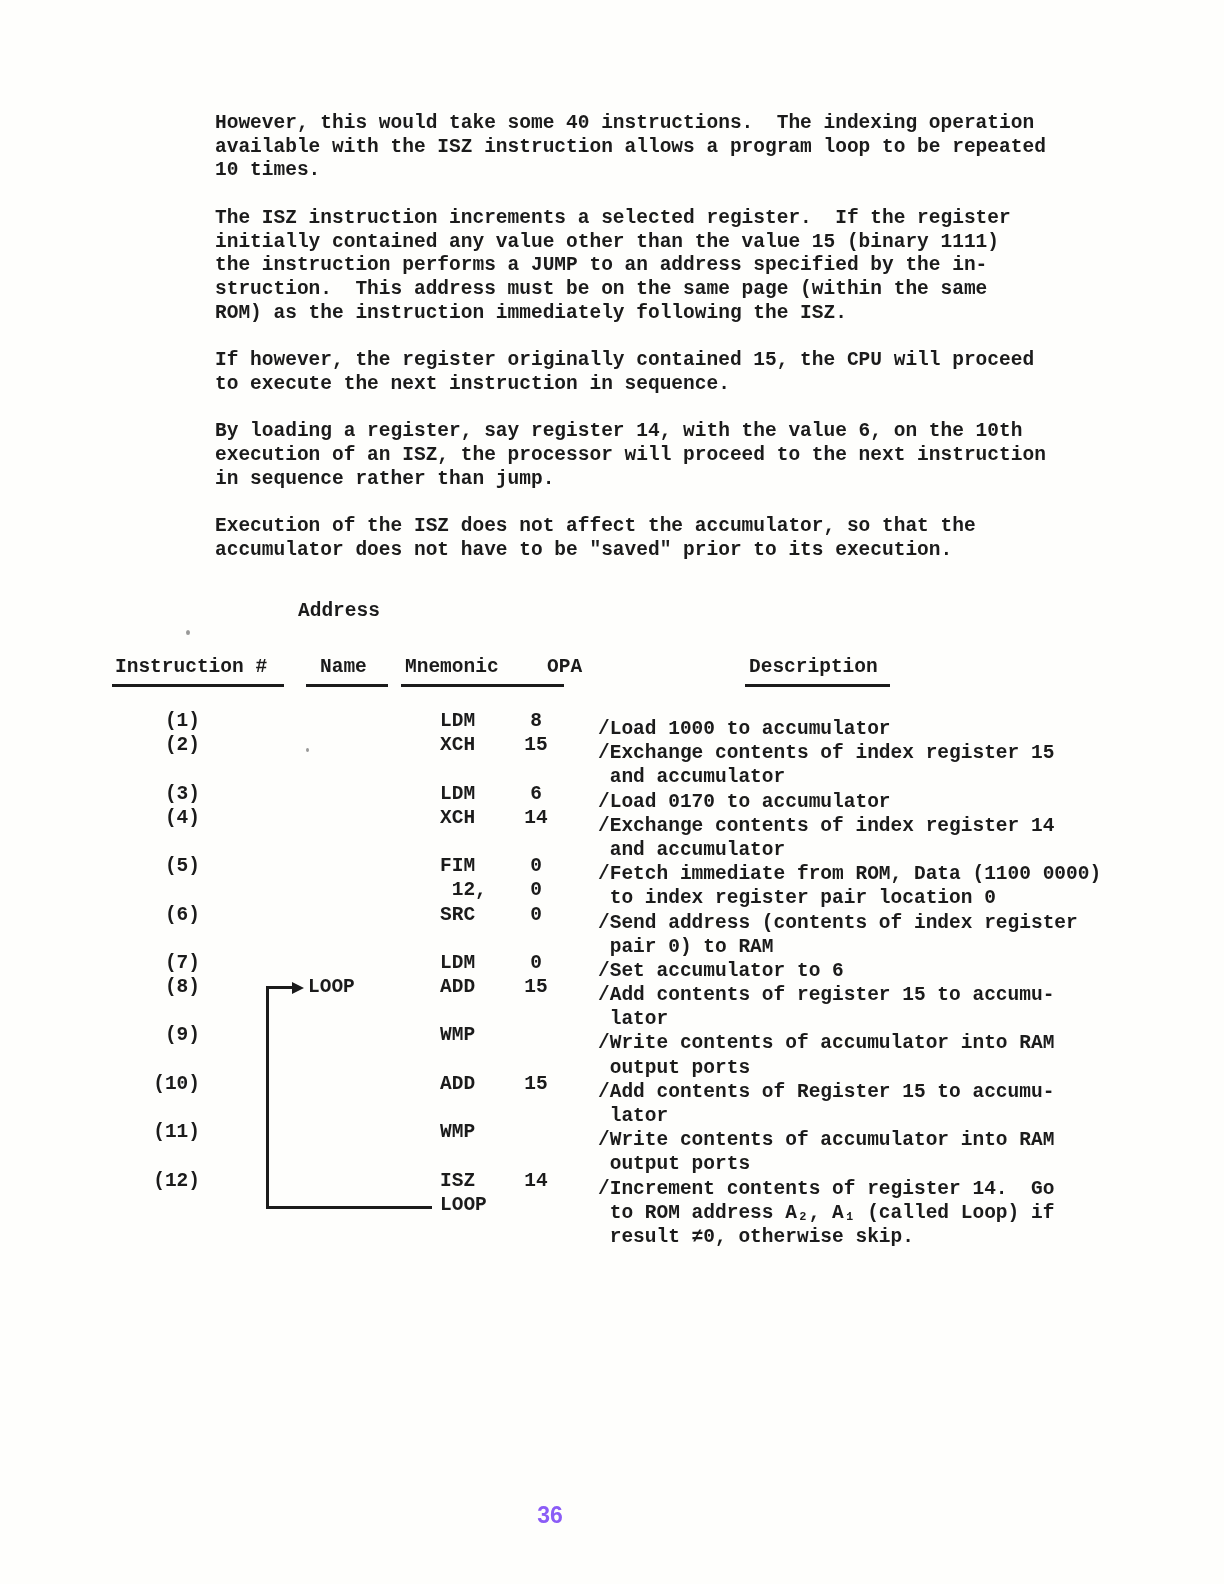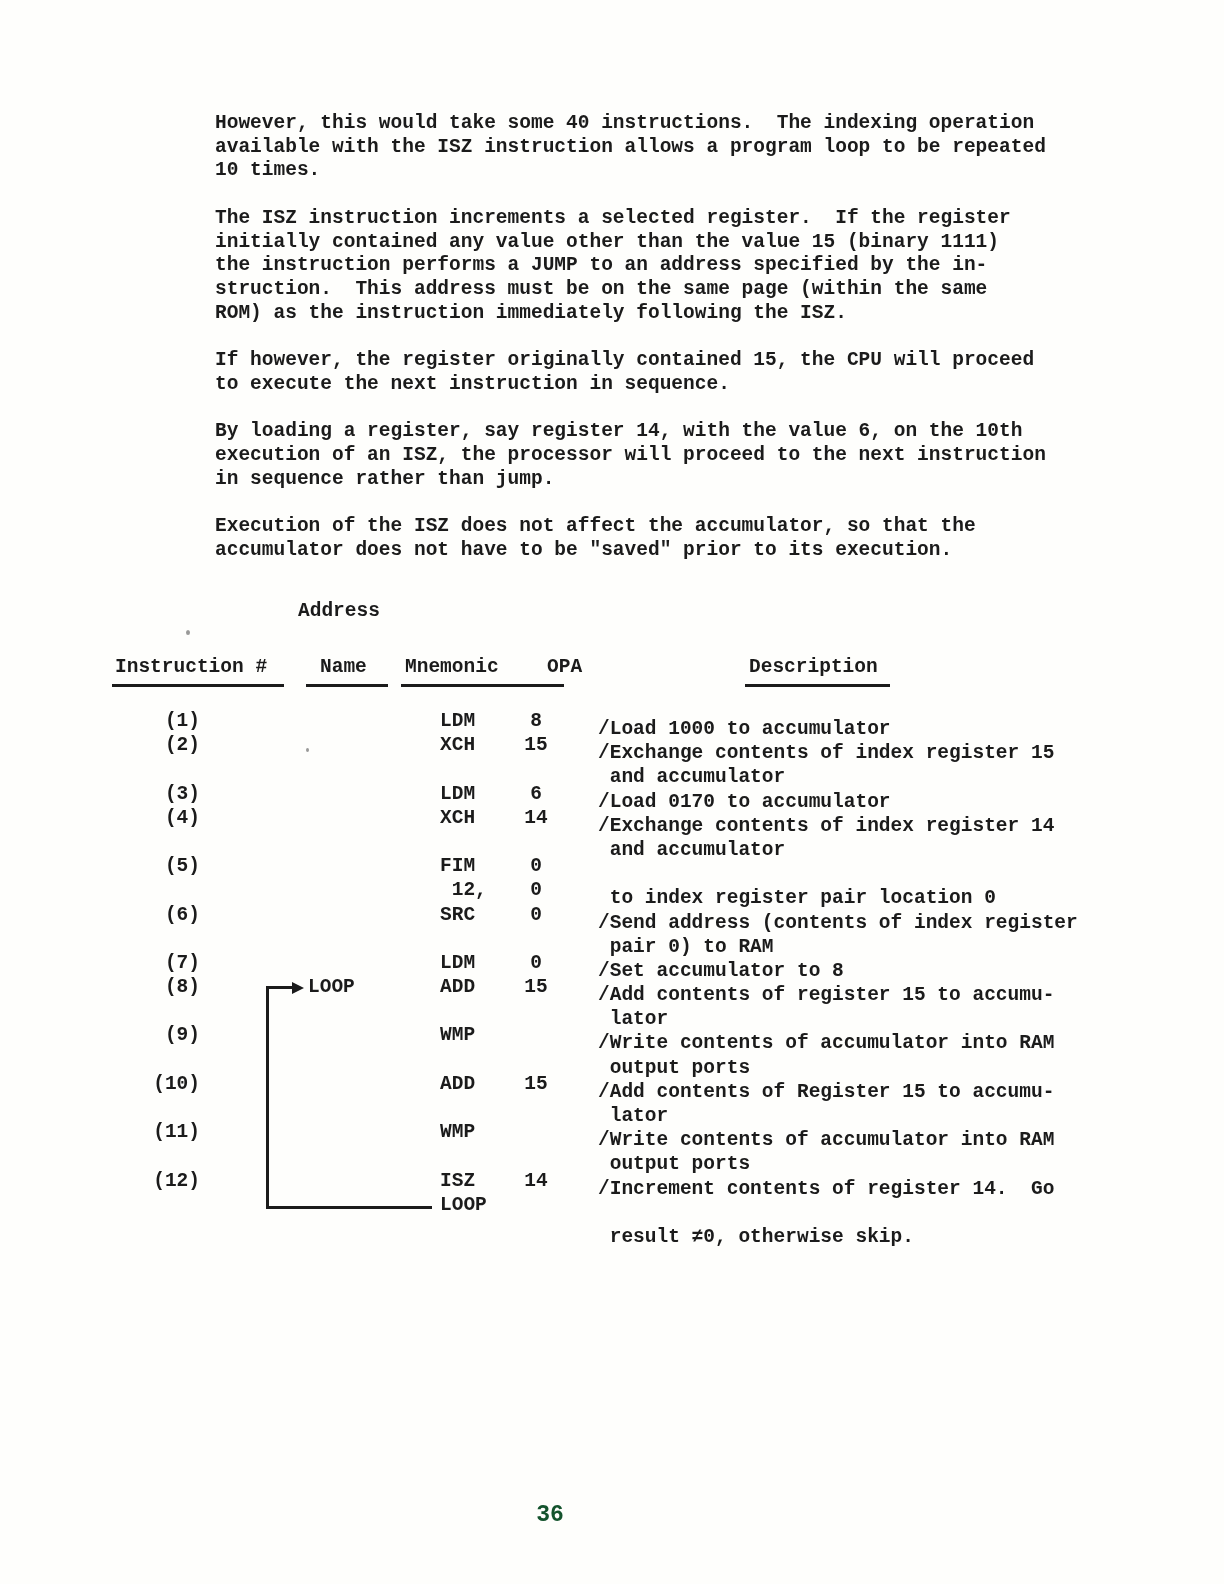--- a/index.html
+++ b/index.html
@@ -75,24 +75,24 @@
     border-bottom: 6px solid transparent;
     border-left: 12px solid #1b1b1b;
   }
   
   .page-number {
     position: absolute;
     left: 500px;
     top: 1502px;
     width: 100px;
     text-align: center;
-    font-family: Liberation Mono, monospace;
+    font-family: Liberation Sans, sans-serif;
     font-weight: bold;
     font-size: 23px;
-    color: #14532d;
+    color: #8b5cf6;
   }
   .speck { position: absolute; background: #555; border-radius: 50%; opacity: .6; }
 </style>
 </head>
 <body>
 
 <div class="page">
 
   <div class="paragraphs">
     <p>However, this would take some 40 instructions.  The indexing operation
@@ -173,20 +173,21 @@
         <span class="c c-mnem"></span>
         <span class="c c-opa"></span>
         <span class="c c-desc"> and accumulator</span>
       </div>
 
       <div class="trow">
         <span class="c c-num">(5)</span>
         <span class="c c-addr"></span>
         <span class="c c-mnem">FIM</span>
         <span class="c c-opa">0</span>
+        <span class="c c-desc">/Fetch immediate from ROM, Data (1100 0000)</span>
       </div>
 
       <div class="trow">
         <span class="c c-num"></span>
         <span class="c c-addr"></span>
         <span class="c c-mnem"> 12,</span>
         <span class="c c-opa">0</span>
         <span class="c c-desc"> to index register pair location 0</span>
       </div>
 
@@ -204,21 +205,21 @@
         <span class="c c-mnem"></span>
         <span class="c c-opa"></span>
         <span class="c c-desc"> pair 0) to RAM</span>
       </div>
 
       <div class="trow">
         <span class="c c-num">(7)</span>
         <span class="c c-addr"></span>
         <span class="c c-mnem">LDM</span>
         <span class="c c-opa">0</span>
-        <span class="c c-desc">/Set accumulator to 8</span>
+        <span class="c c-desc">/Set accumulator to 6</span>
       </div>
 
       <div class="trow">
         <span class="c c-num">(8)</span>
         <span class="c c-addr">LOOP</span>
         <span class="c c-mnem">ADD</span>
         <span class="c c-opa">15</span>
         <span class="c c-desc">/Add contents of register 15 to accumu-</span>
       </div>
 
@@ -284,20 +285,21 @@
         <span class="c c-mnem">ISZ</span>
         <span class="c c-opa">14</span>
         <span class="c c-desc">/Increment contents of register 14.  Go</span>
       </div>
 
       <div class="trow">
         <span class="c c-num"></span>
         <span class="c c-addr"></span>
         <span class="c c-mnem">LOOP</span>
         <span class="c c-opa"></span>
+        <span class="c c-desc"> to ROM address A₂, A₁ (called Loop) if</span>
       </div>
 
       <div class="trow">
         <span class="c c-num"></span>
         <span class="c c-addr"></span>
         <span class="c c-mnem"></span>
         <span class="c c-opa"></span>
         <span class="c c-desc"> result ≠0, otherwise skip.</span>
       </div>
     </div>

